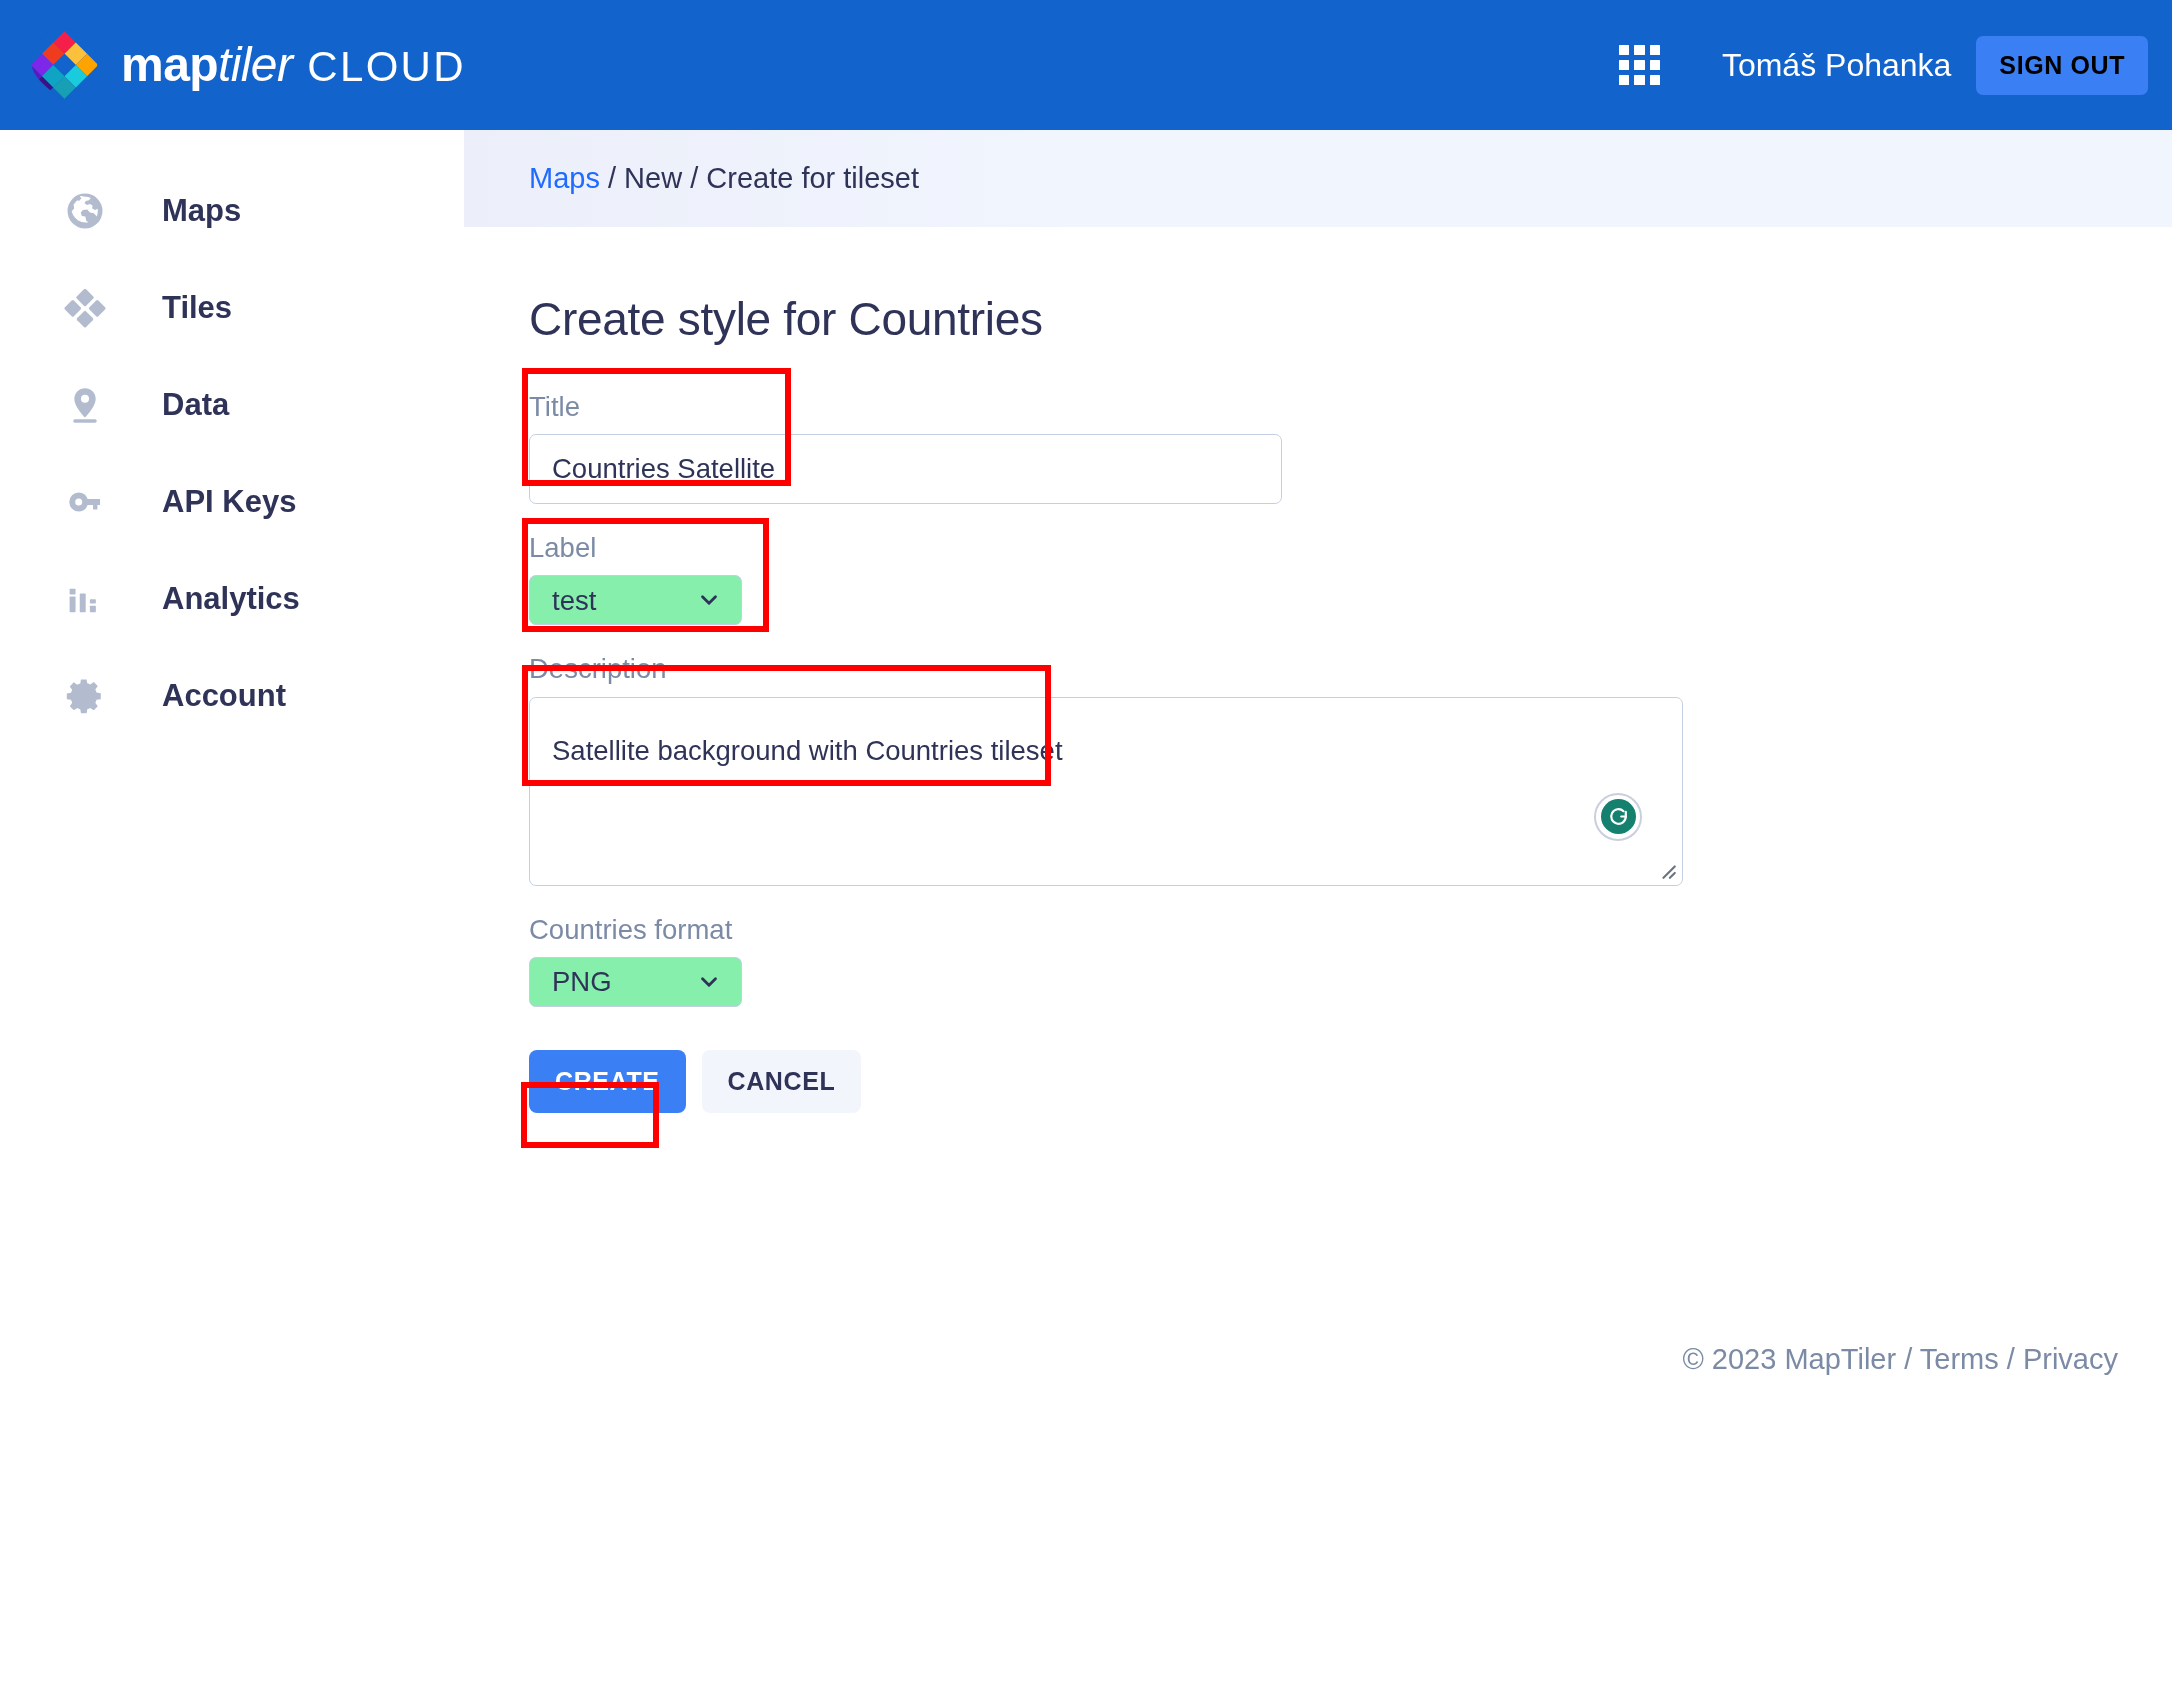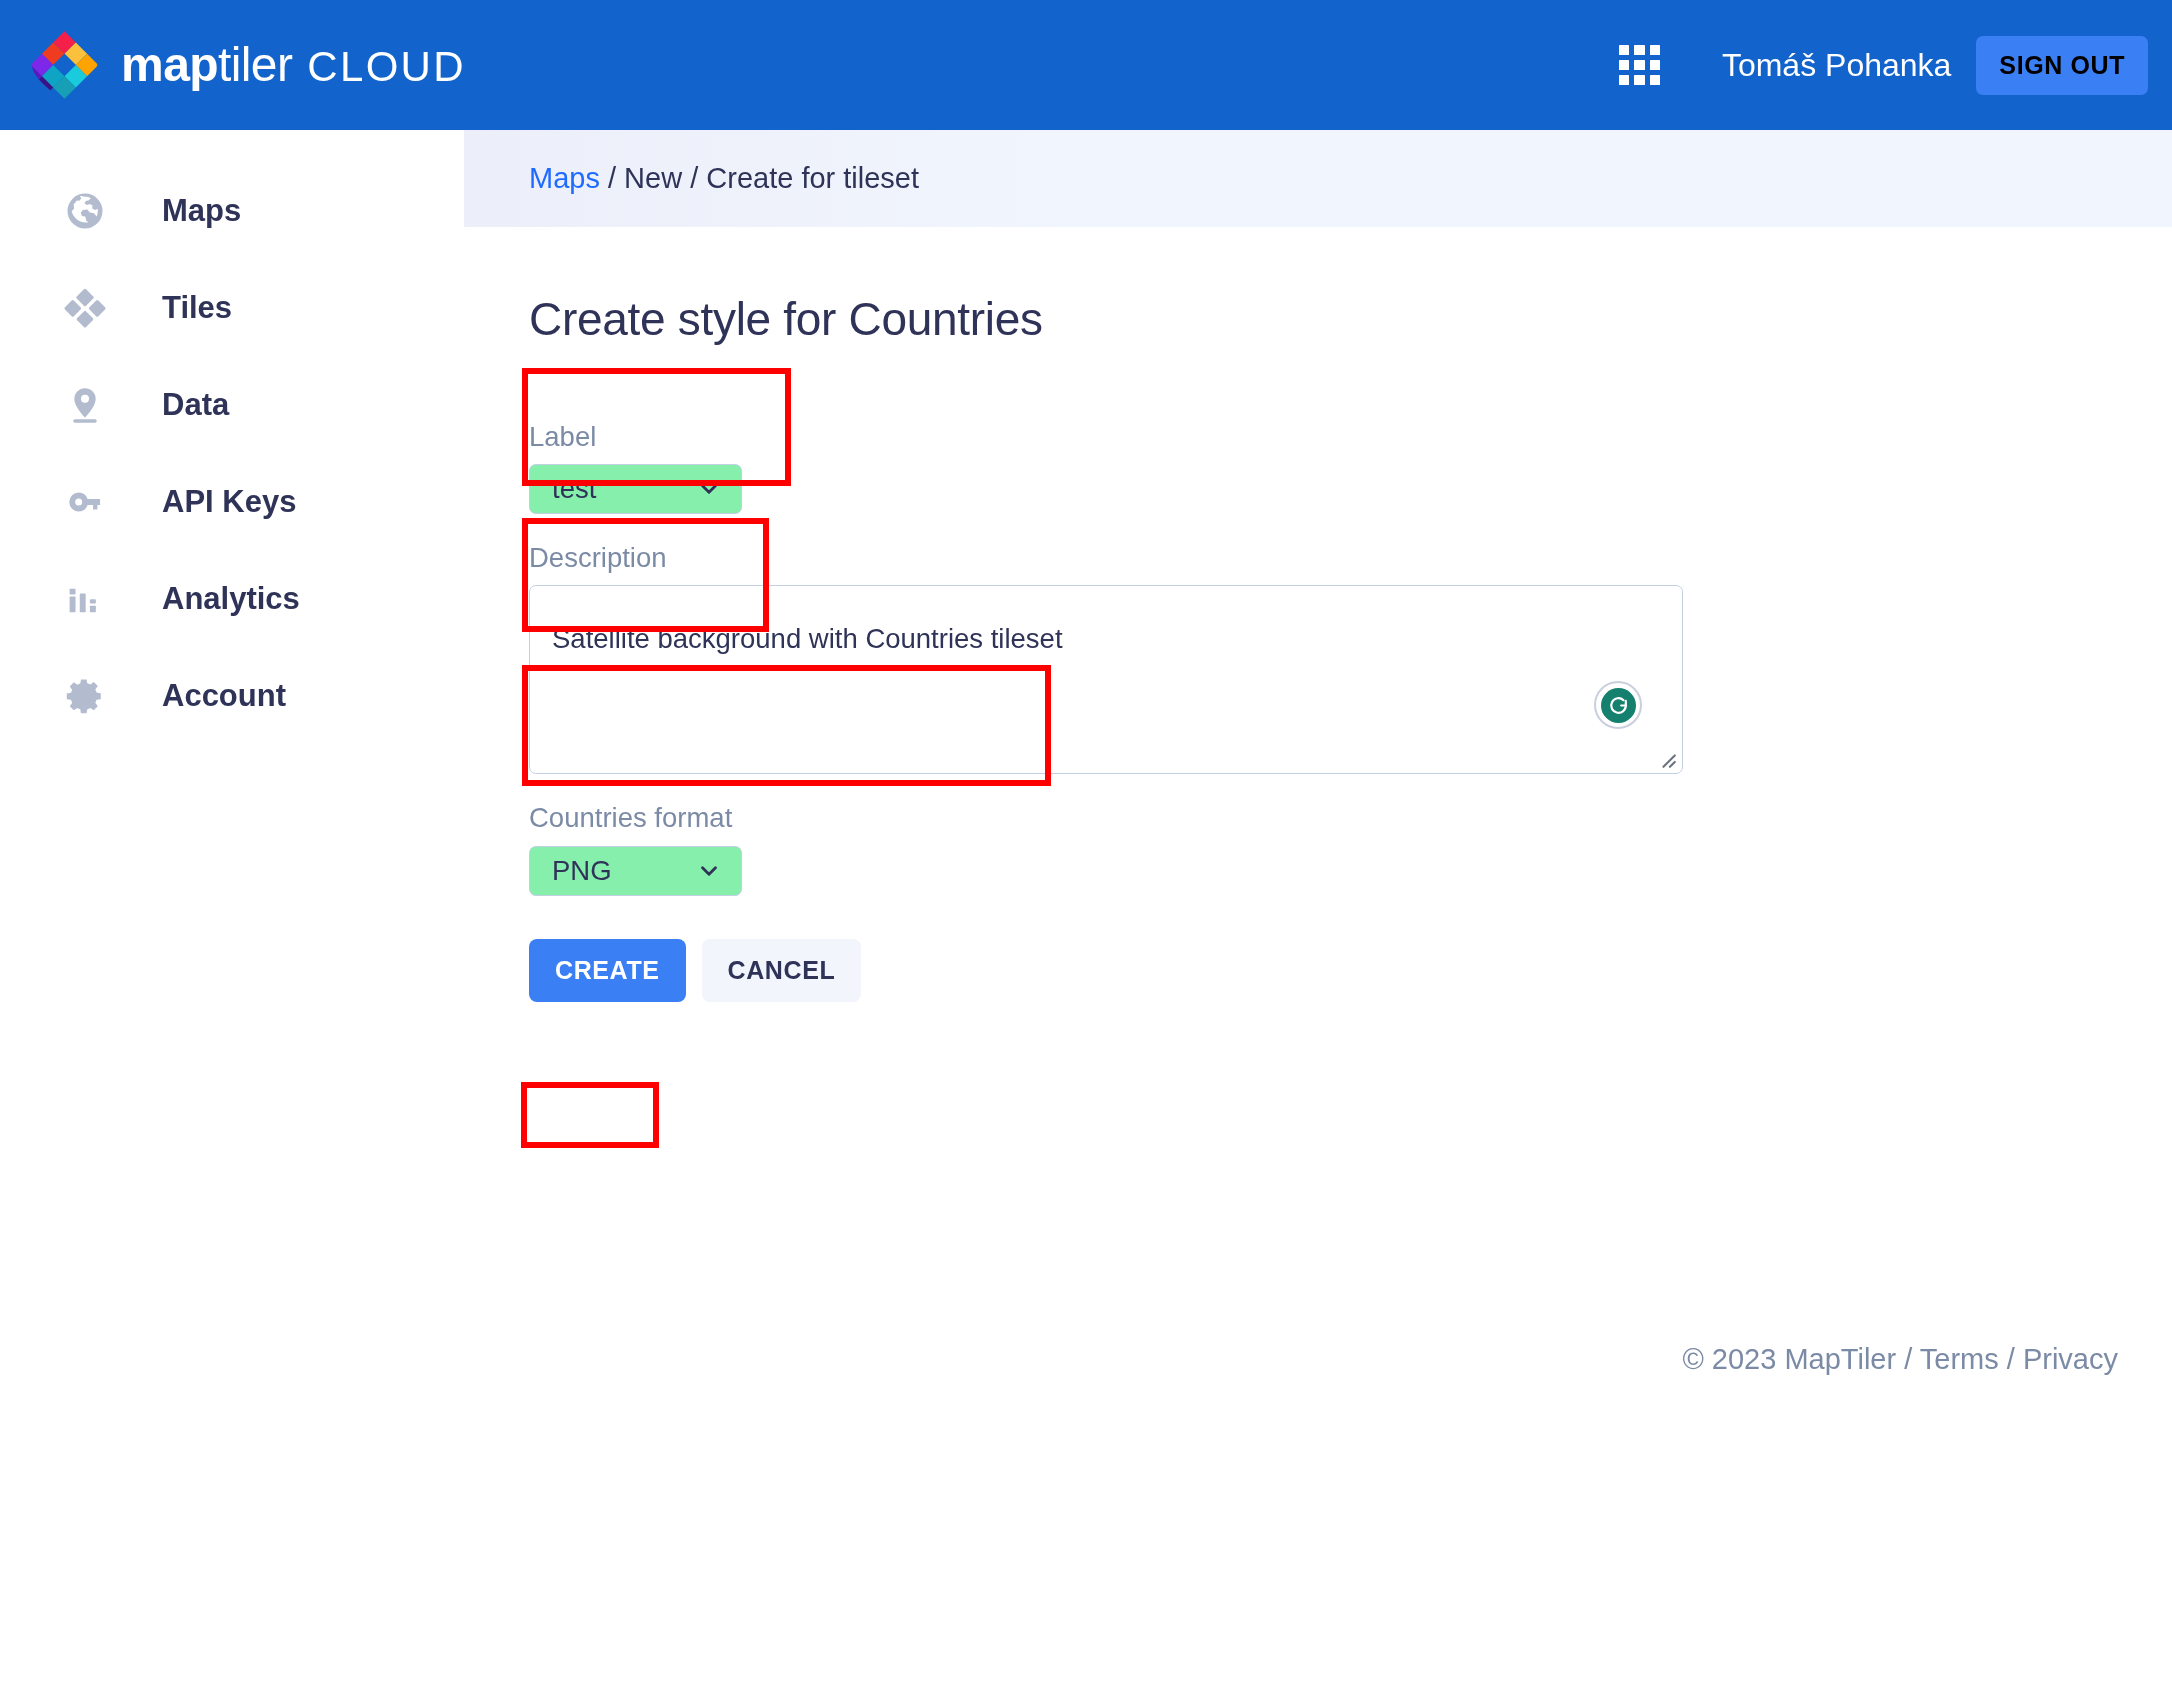--- a/index.html
+++ b/index.html
@@ -40,21 +40,21 @@
     margin-left: 20.6px;
     font-size: 48px;
     color: #ffffff;
     letter-spacing: -0.6px;
     white-space: nowrap;
     line-height: 1;
     display: flex;
     align-items: baseline;
   }
   .logo-text .lt-bold { font-weight: 700; }
-  .logo-text .lt-light { font-weight: 300; }
+  .logo-text .lt-light { font-weight: 300; font-style: italic; }
   .logo-text .lt-cloud { font-weight: 300; letter-spacing: 2.3px; margin-left: 15px; font-size: 42px; }
 
   .header-right {
     margin-left: auto;
     display: flex;
     align-items: center;
     margin-right: 24px;
   }
 
   .apps-grid {
@@ -459,20 +459,24 @@
       <span class="crumb-link">Maps</span><span class="crumb-sep"> / </span><span>New</span><span class="crumb-sep"> / </span><span>Create for tileset</span>
     </div>
   </div>
 
   <div class="page-body">
 
     <h1 class="page-title">Create style for Countries</h1>
 
     <form class="form">
 
+      <div class="field">
+        <label class="field-label">Title</label>
+        <input class="text-input" type="text" value="Countries Satellite" style="">
+      </div>
 
       <div class="spacer-field"></div>
 
       <div class="field">
         <label class="field-label">Label</label>
         <div class="select-box">
           <span class="select-value">test</span>
           <span class="select-chevron">
             <svg width="26" height="26" viewBox="0 0 24 24" fill="none" stroke="currentColor" stroke-width="2.6" stroke-linecap="round" stroke-linejoin="round">
               <polyline points="6 9 12 15 18 9"></polyline>

